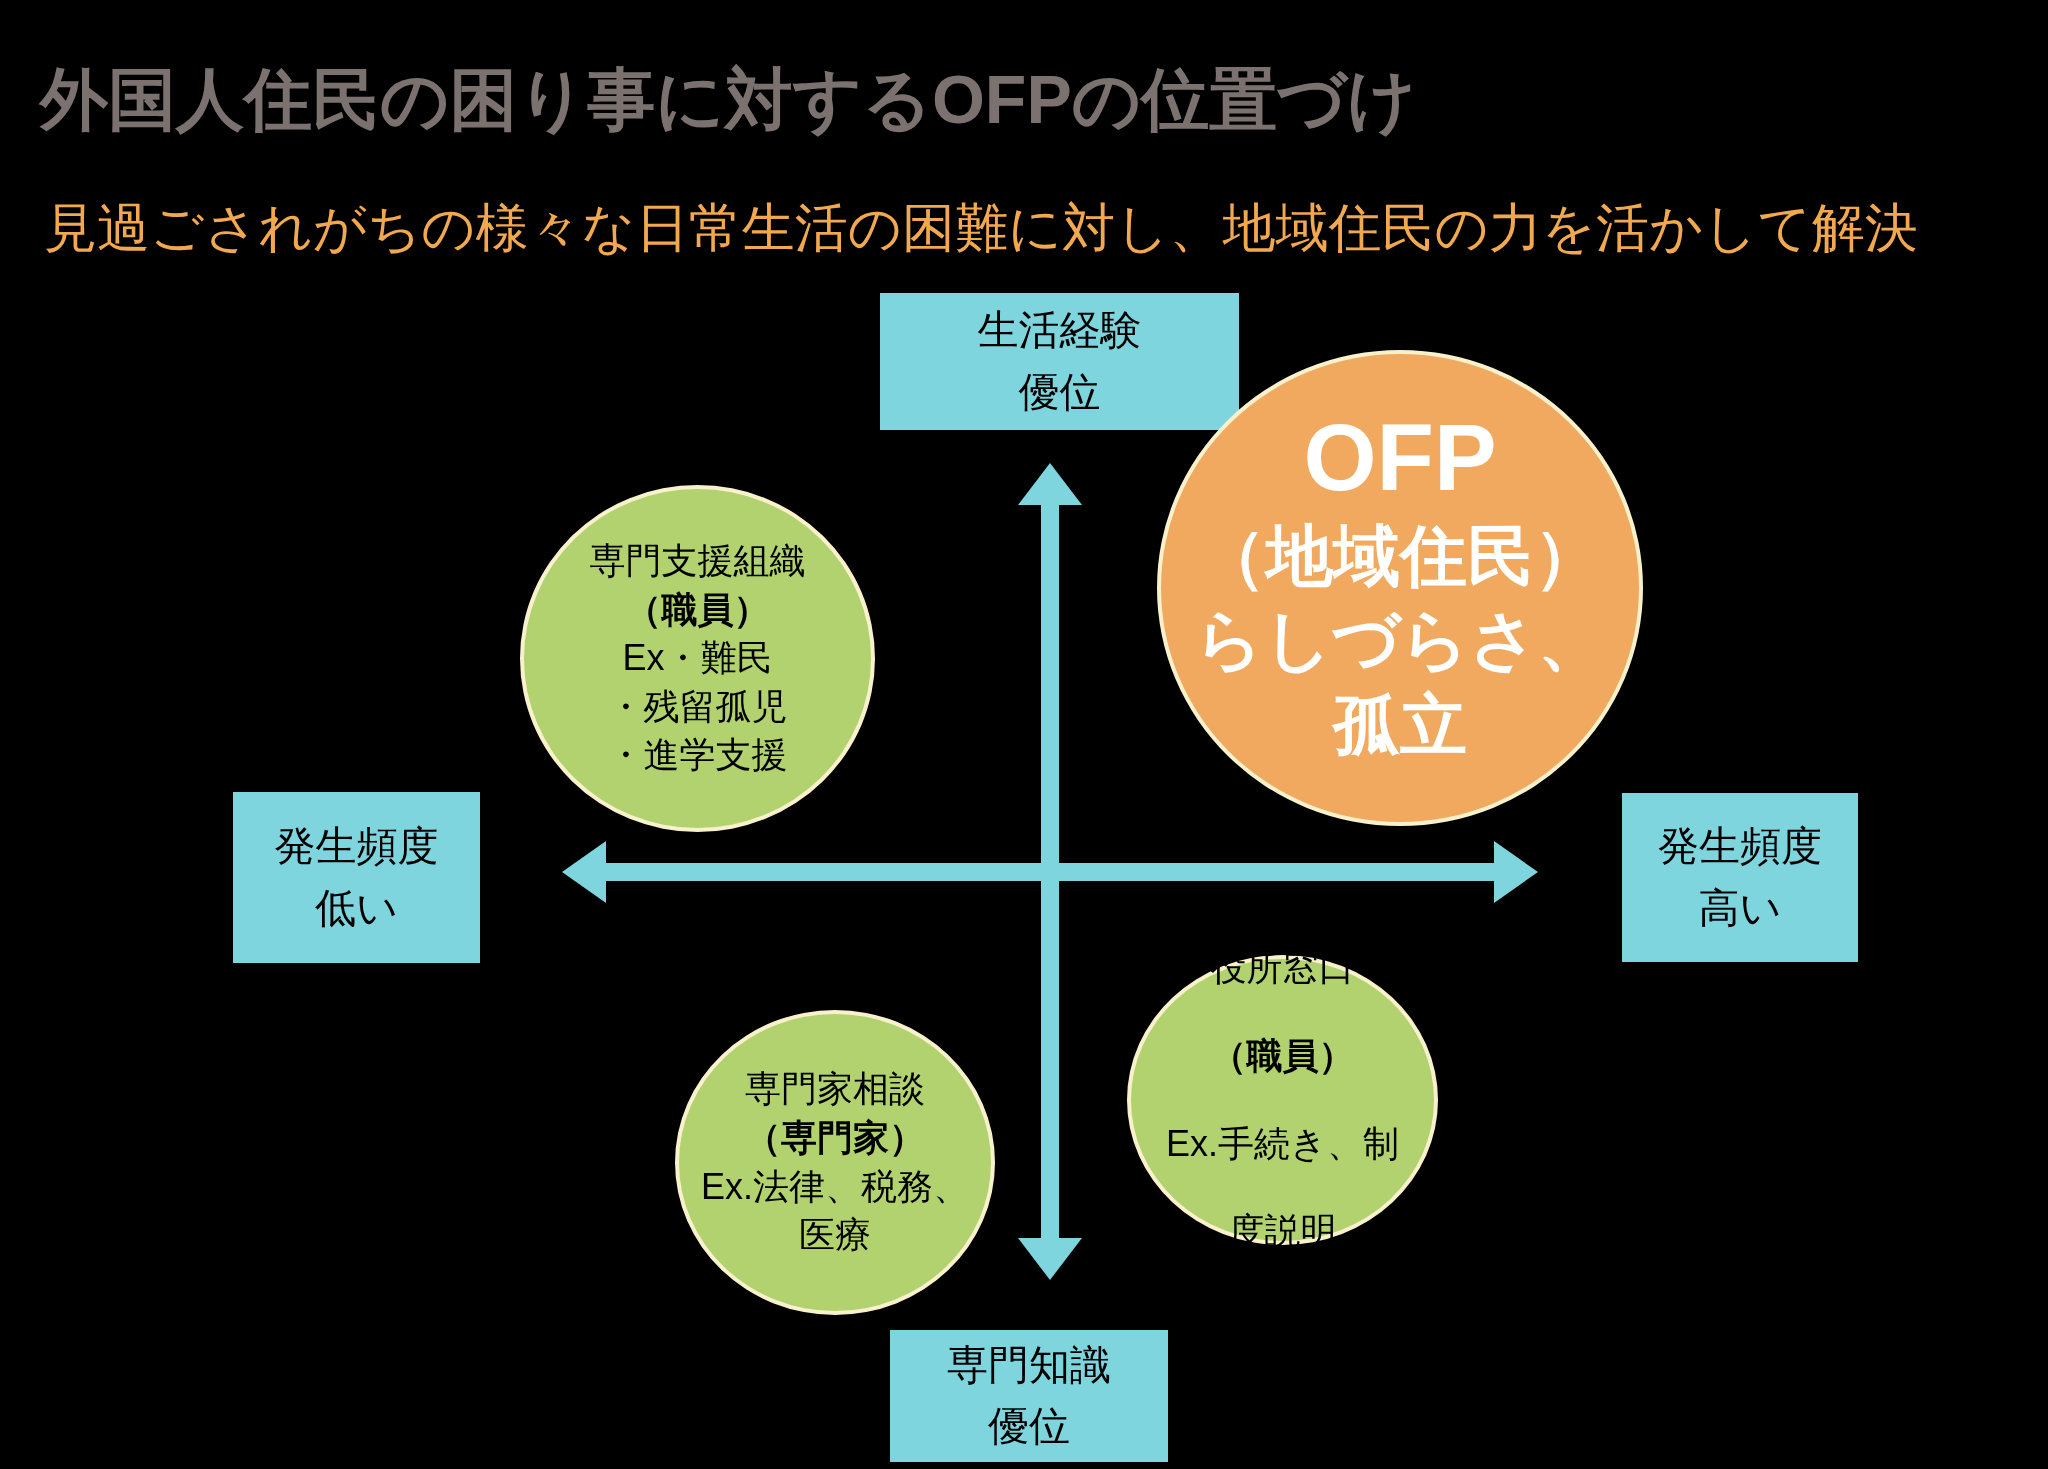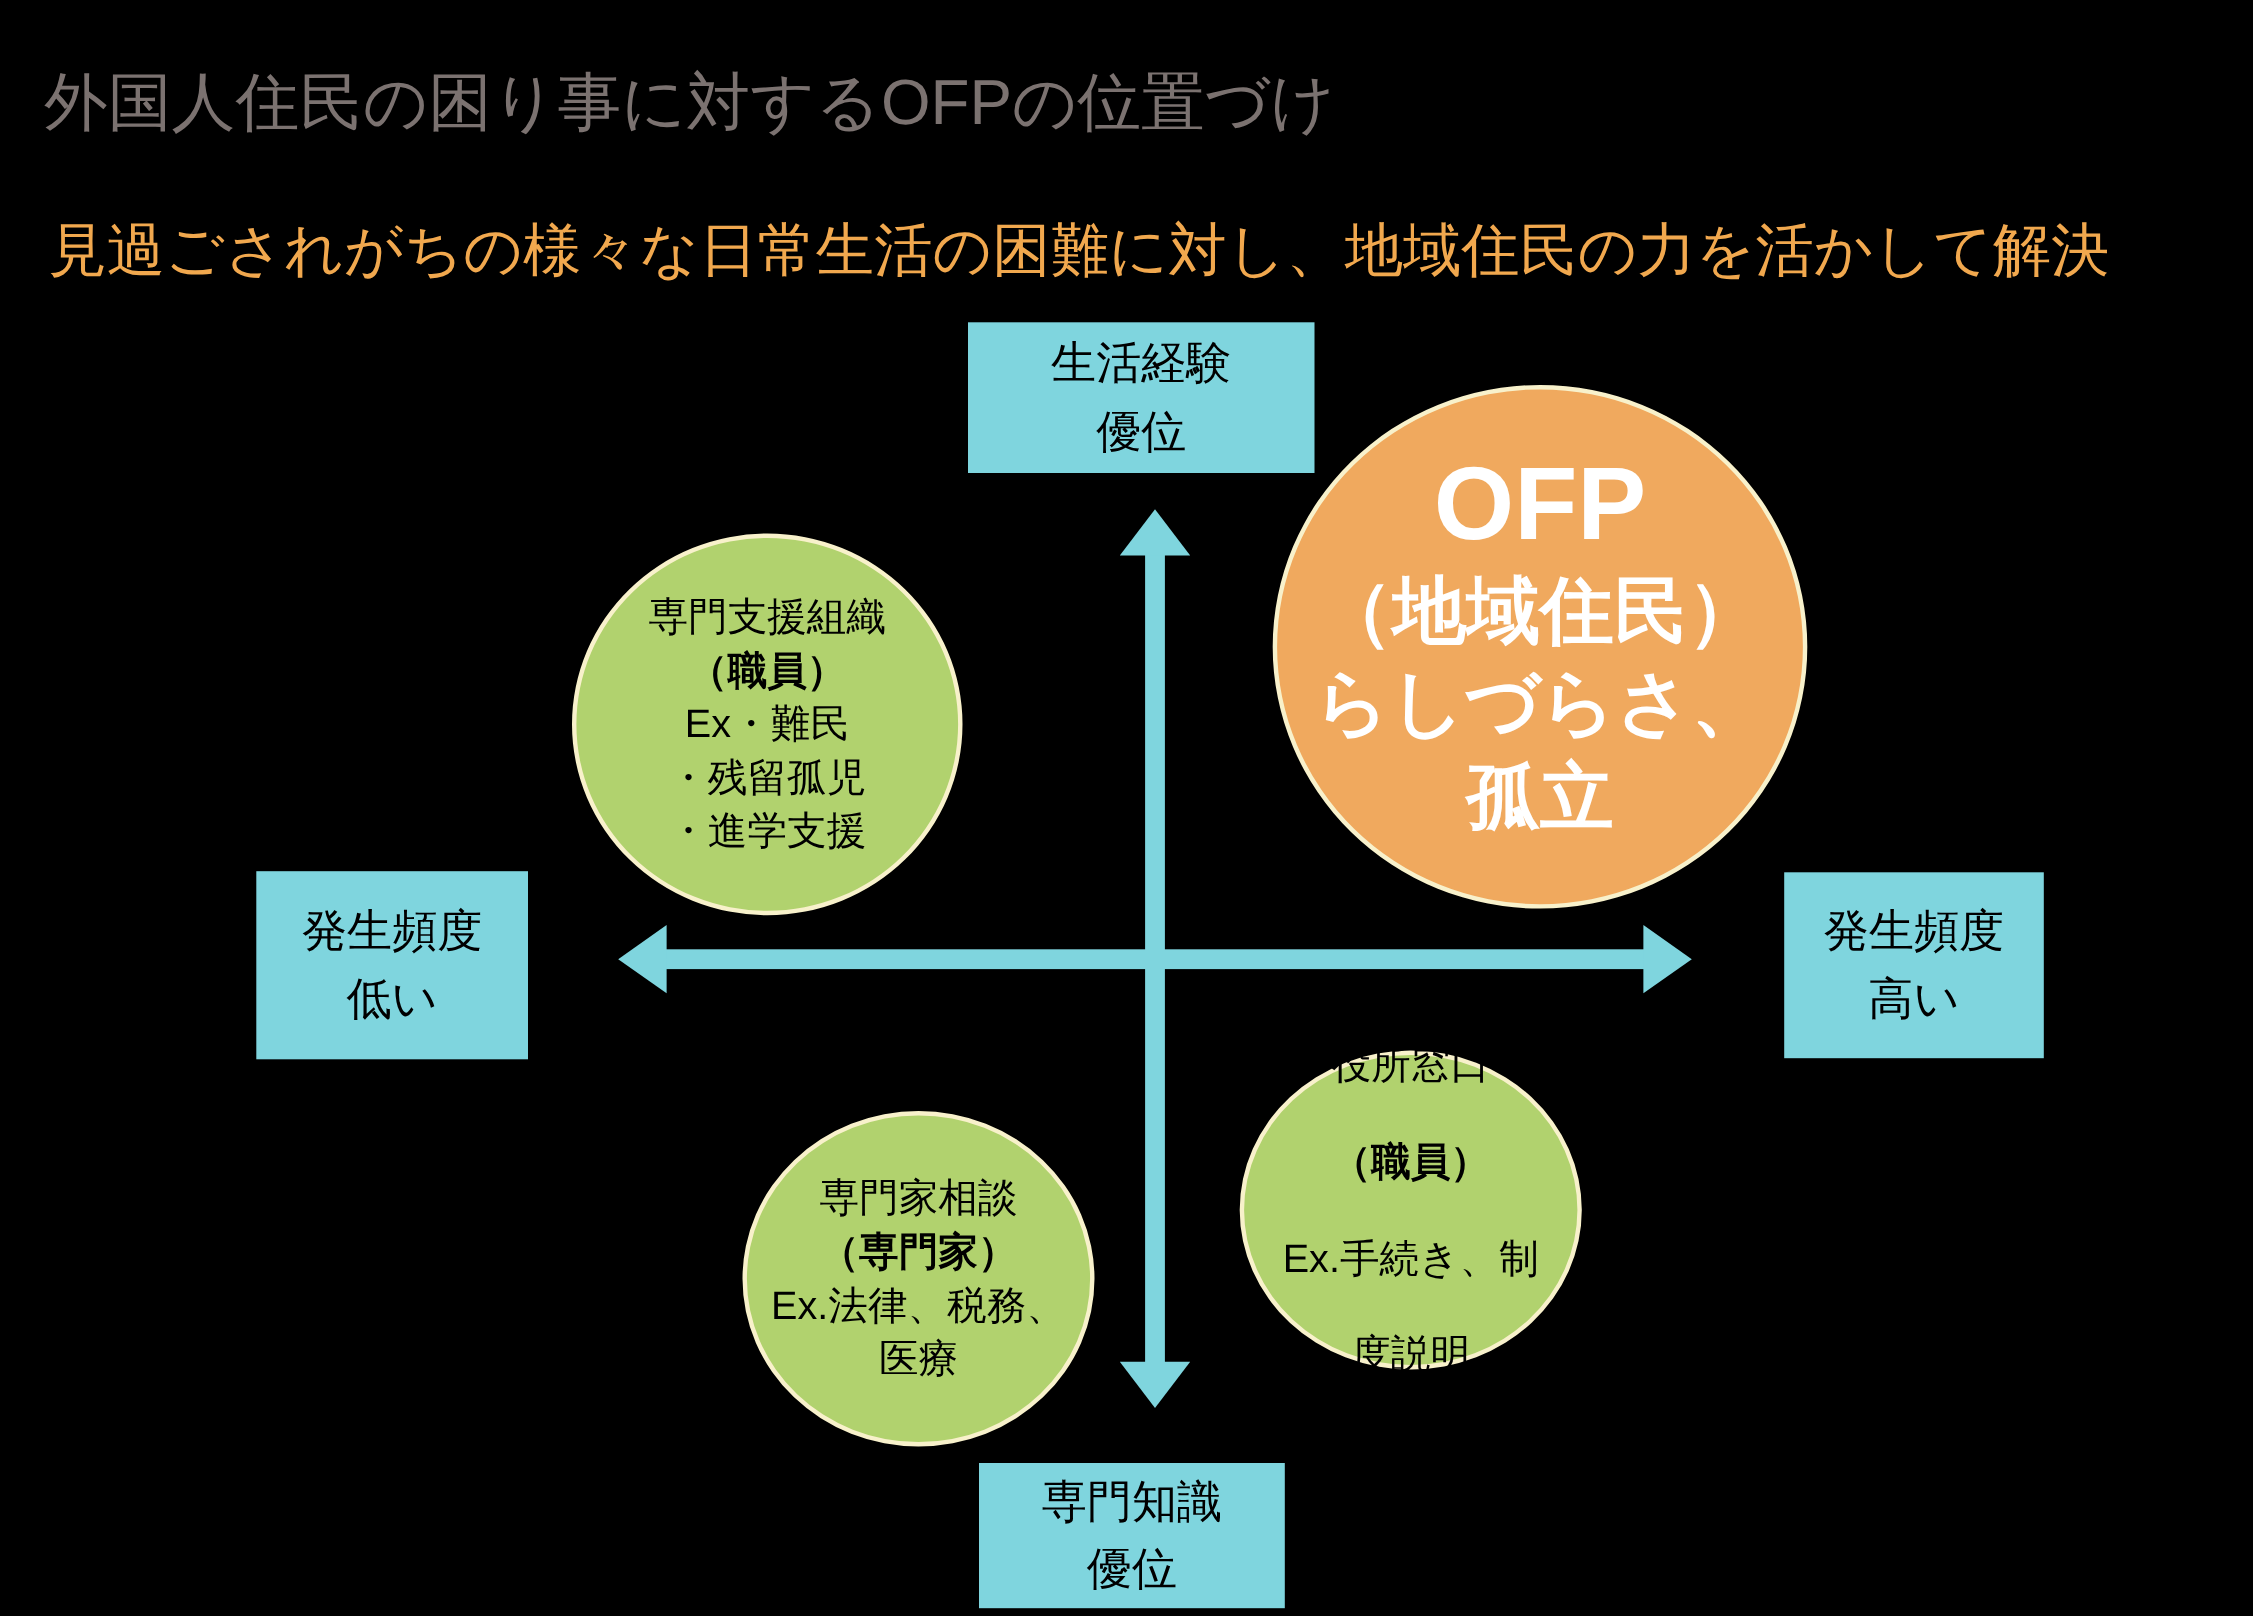--- a/index.html
+++ b/index.html
@@ -12,23 +12,23 @@
     width: 2048px;
     height: 1469px;
     background: var(--bg, #000);
     overflow: hidden;
     font-family: "Liberation Sans", "DejaVu Sans", sans-serif;
   }
   .title {
     position: absolute;
     left: 40px;
     top: 62px;
-    font-size: 58px;
+    font-size: 68px;
     line-height: 1.1;
-    font-weight: normal;
+    font-weight: bold;
     color: var(--title, #7b7270);
     white-space: nowrap;
   }
   .subtitle {
     position: absolute;
     left: 44px;
     top: 198px;
     font-size: 53px;
     line-height: 1.15;
     font-weight: normal;
@@ -73,21 +73,21 @@
     background: var(--teal, #7fd5de);
     color: var(--text-dark, #000);
     font-size: 41px;
     line-height: 1.5;
     display: flex;
     flex-direction: column;
     align-items: center;
     justify-content: center;
     text-align: center;
   }
-  .axis-top    { left: 880px;  top: 293px;  width: 315px; height: 137px; }
+  .axis-top    { left: 880px;  top: 293px;  width: 359px; height: 137px; }
   .axis-bottom { left: 890px;  top: 1330px; width: 278px; height: 132px; }
   .axis-left   { left: 233px;  top: 792px;  width: 247px; height: 171px; }
   .axis-right  { left: 1622px; top: 793px;  width: 236px; height: 169px; }
   
   .circle {
     position: absolute;
     border-radius: 50%;
     border: 4px solid var(--cream, #f8f1cb);
     display: flex;
     flex-direction: column;

